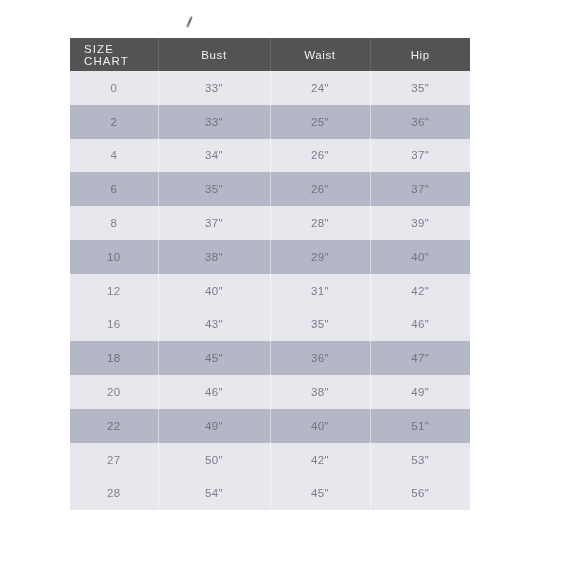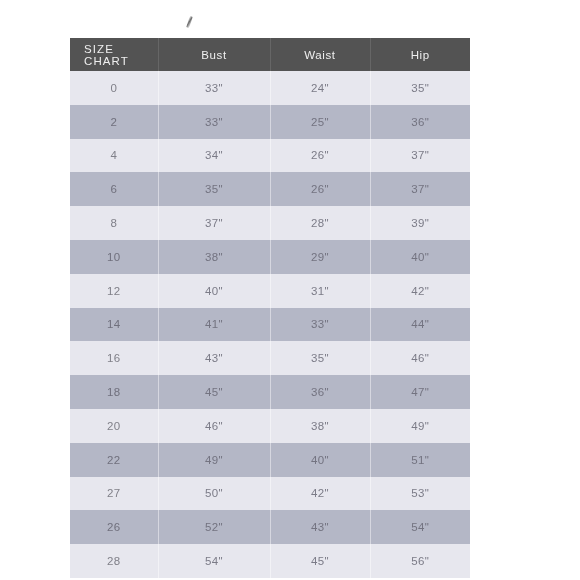--- a/index.html
+++ b/index.html
@@ -154,26 +154,20 @@
             <td>38"</td>
             <td>29"</td>
             <td>40"</td>
           </tr>
           <tr class="row-light">
             <td class="cell-size">12</td>
             <td>40"</td>
             <td>31"</td>
             <td>42"</td>
           </tr>
-          <tr class="row-dark">
-            <td class="cell-size">14</td>
-            <td>41"</td>
-            <td>33"</td>
-            <td>44"</td>
-          </tr>
           <tr class="row-light">
             <td class="cell-size">16</td>
             <td>43"</td>
             <td>35"</td>
             <td>46"</td>
           </tr>
           <tr class="row-dark">
             <td class="cell-size">18</td>
             <td>45"</td>
             <td>36"</td>
@@ -190,26 +184,20 @@
             <td>49"</td>
             <td>40"</td>
             <td>51"</td>
           </tr>
           <tr class="row-light">
             <td class="cell-size">27</td>
             <td>50"</td>
             <td>42"</td>
             <td>53"</td>
           </tr>
-          <tr class="row-dark">
-            <td class="cell-size">26</td>
-            <td>52"</td>
-            <td>43"</td>
-            <td>54"</td>
-          </tr>
           <tr class="row-light">
             <td class="cell-size">28</td>
             <td>54"</td>
             <td>45"</td>
             <td>56"</td>
           </tr>
         </tbody>
     </table>
   </div>
 

